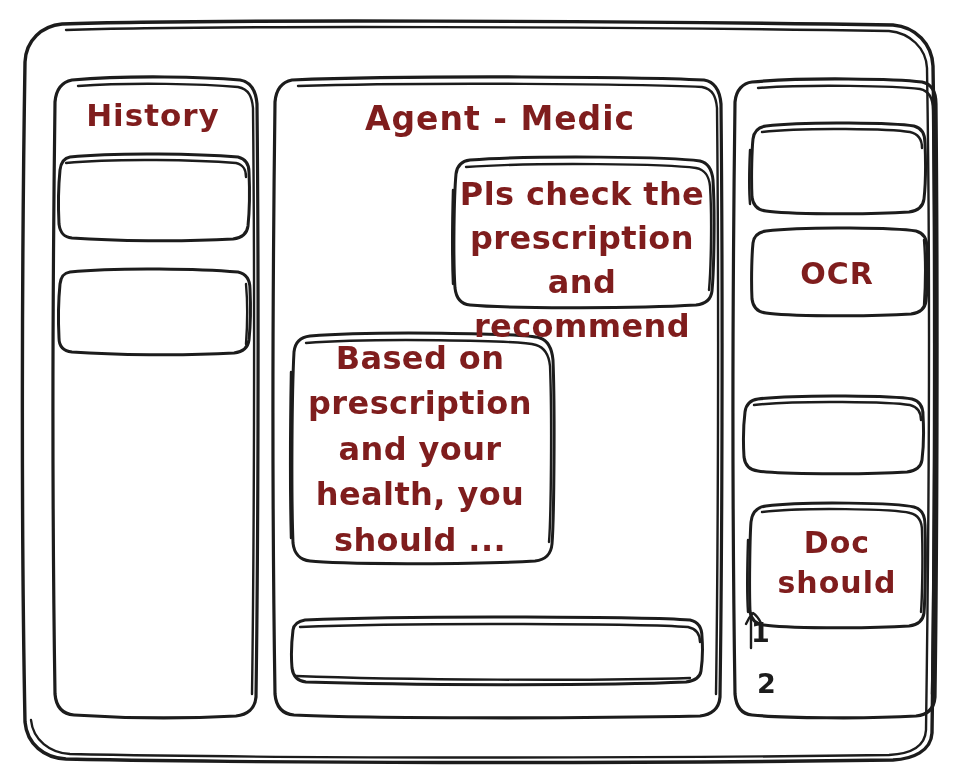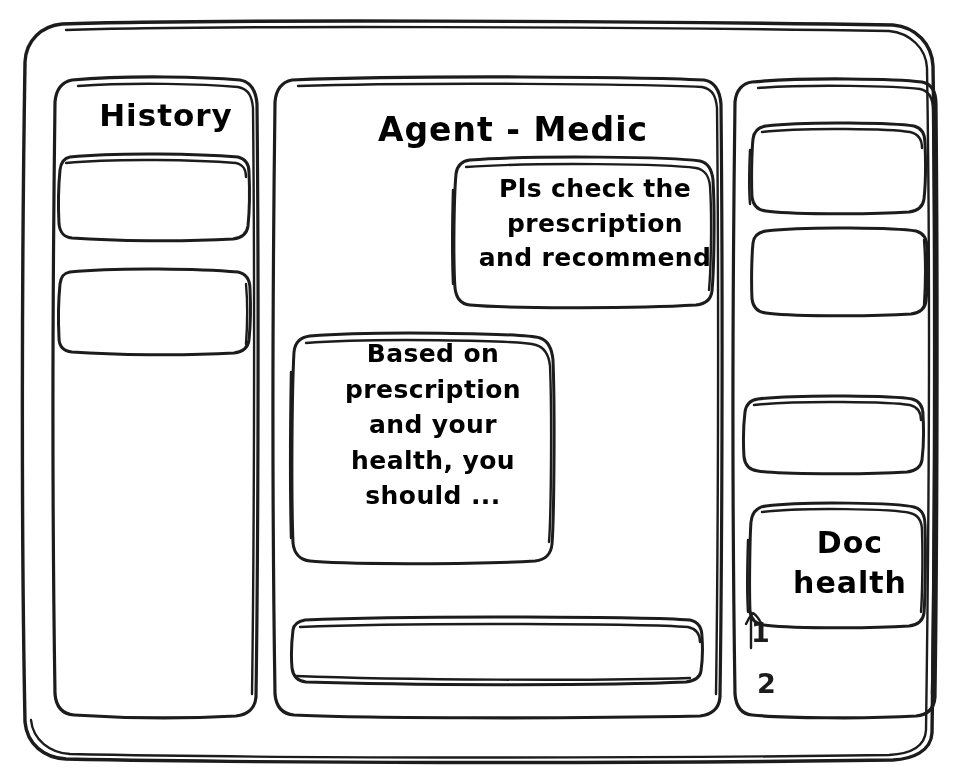--- a/index.html
+++ b/index.html
@@ -40,48 +40,46 @@
   }
   .ink-outer   { stroke-width: 3.4; }
   .ink-panel   { stroke-width: 3.2; }
   .ink-box     { stroke-width: 3.0; }
   .ink-bubble  { stroke-width: 3.0; }
   .ink-thin    { stroke-width: 2.4; }
 
   
   .label {
     position: absolute;
-    color: #000000;
+    color: #7f1d1d;
     font-family: "DejaVu Sans", sans-serif;
     font-weight: 700;
     letter-spacing: 0.5px;
     line-height: 1.28;
     text-align: center;
     white-space: pre-line;
-    padding-left: 13px;
     -webkit-font-smoothing: antialiased;
   }
 
   .panel-title {
     font-size: 31px;
     font-weight: 700;
     letter-spacing: 1px;
   }
 
   #history-title {
     left: 58px;  top: 96px;  width: 190px;
   }
   #agent-title {
     left: 300px; top: 98px;  width: 400px;
     font-size: 33px;
-    margin-top: 11px;
   }
 
   .bubble-text {
-    font-size: 25px;
+    font-size: 32px;
     font-weight: 700;
     letter-spacing: 0.4px;
     line-height: 1.38;
   }
   #user-bubble-text {
     left: 458px; top: 172px; width: 248px;
   }
   #assistant-bubble-text {
     left: 296px; top: 336px; width: 248px;
     line-height: 1.42;
@@ -247,23 +245,24 @@
 
   <div class="hit" style="left:292px; top:617px; width:411px; height:66px; cursor:text;">
     <span></span>
   </div>
 
   <div class="hit" style="left:733px; top:78px; width:205px; height:640px;"></div>
 
   <div class="hit" style="left:752px; top:123px; width:174px; height:90px; cursor:pointer;"></div>
 
   <div class="hit" style="left:752px; top:228px; width:176px; height:88px; cursor:pointer;"></div>
+  <div class="label tool-label" id="tool-ocr-label">OCR</div>
 
   <div class="hit" style="left:744px; top:396px; width:180px; height:78px; cursor:pointer;"></div>
 
   <div class="hit" style="left:750px; top:503px; width:176px; height:125px; cursor:pointer;"></div>
   <div class="label tool-label" id="tool-doc-label">Doc
-health</div>
+should</div>
 
   <div class="doc-item" id="doc-item-1">1</div>
   <div class="doc-item" id="doc-item-2">2</div>
 
 </div>
 
 </body></html>

